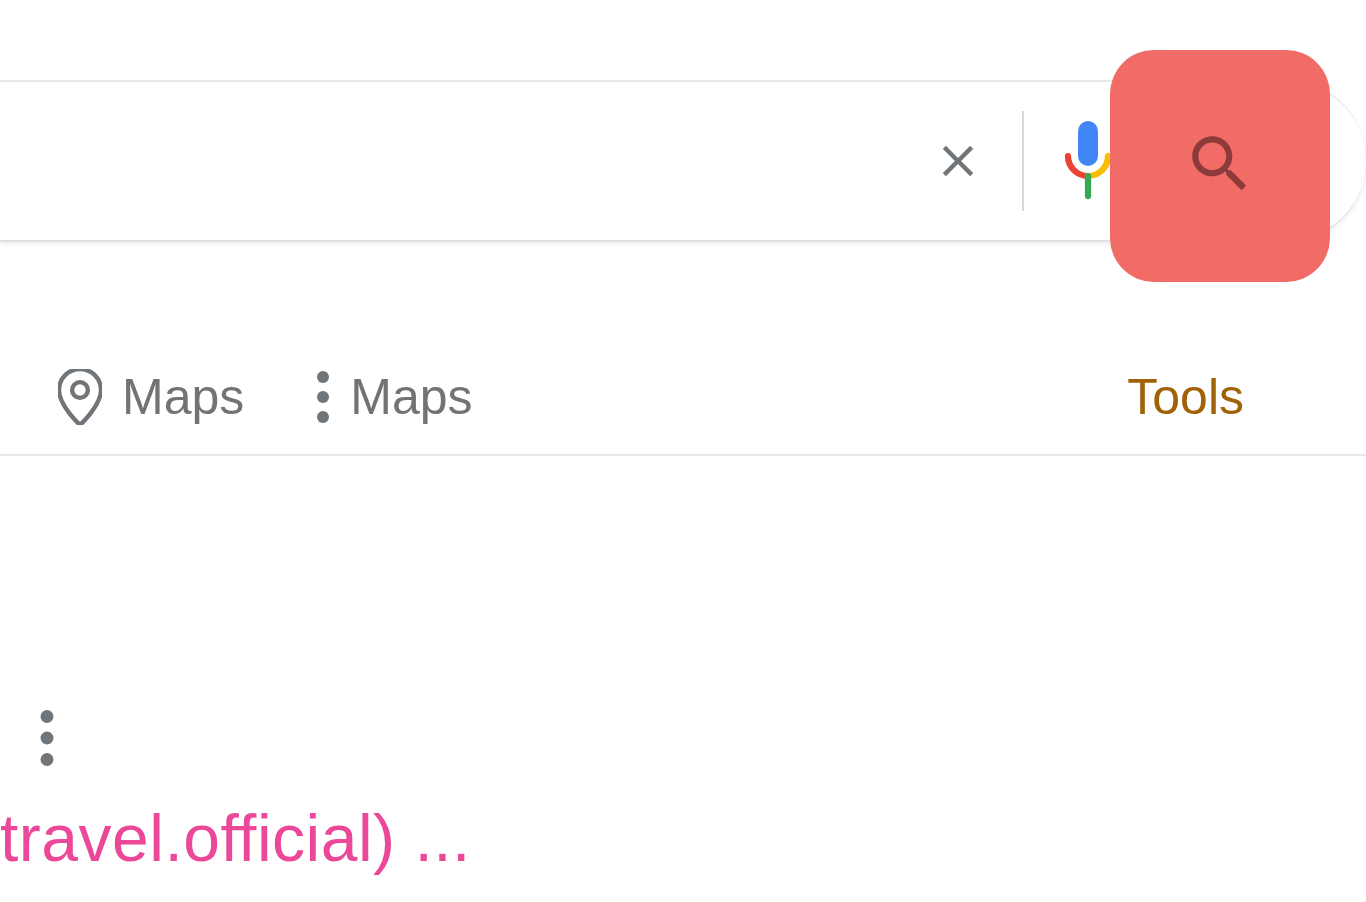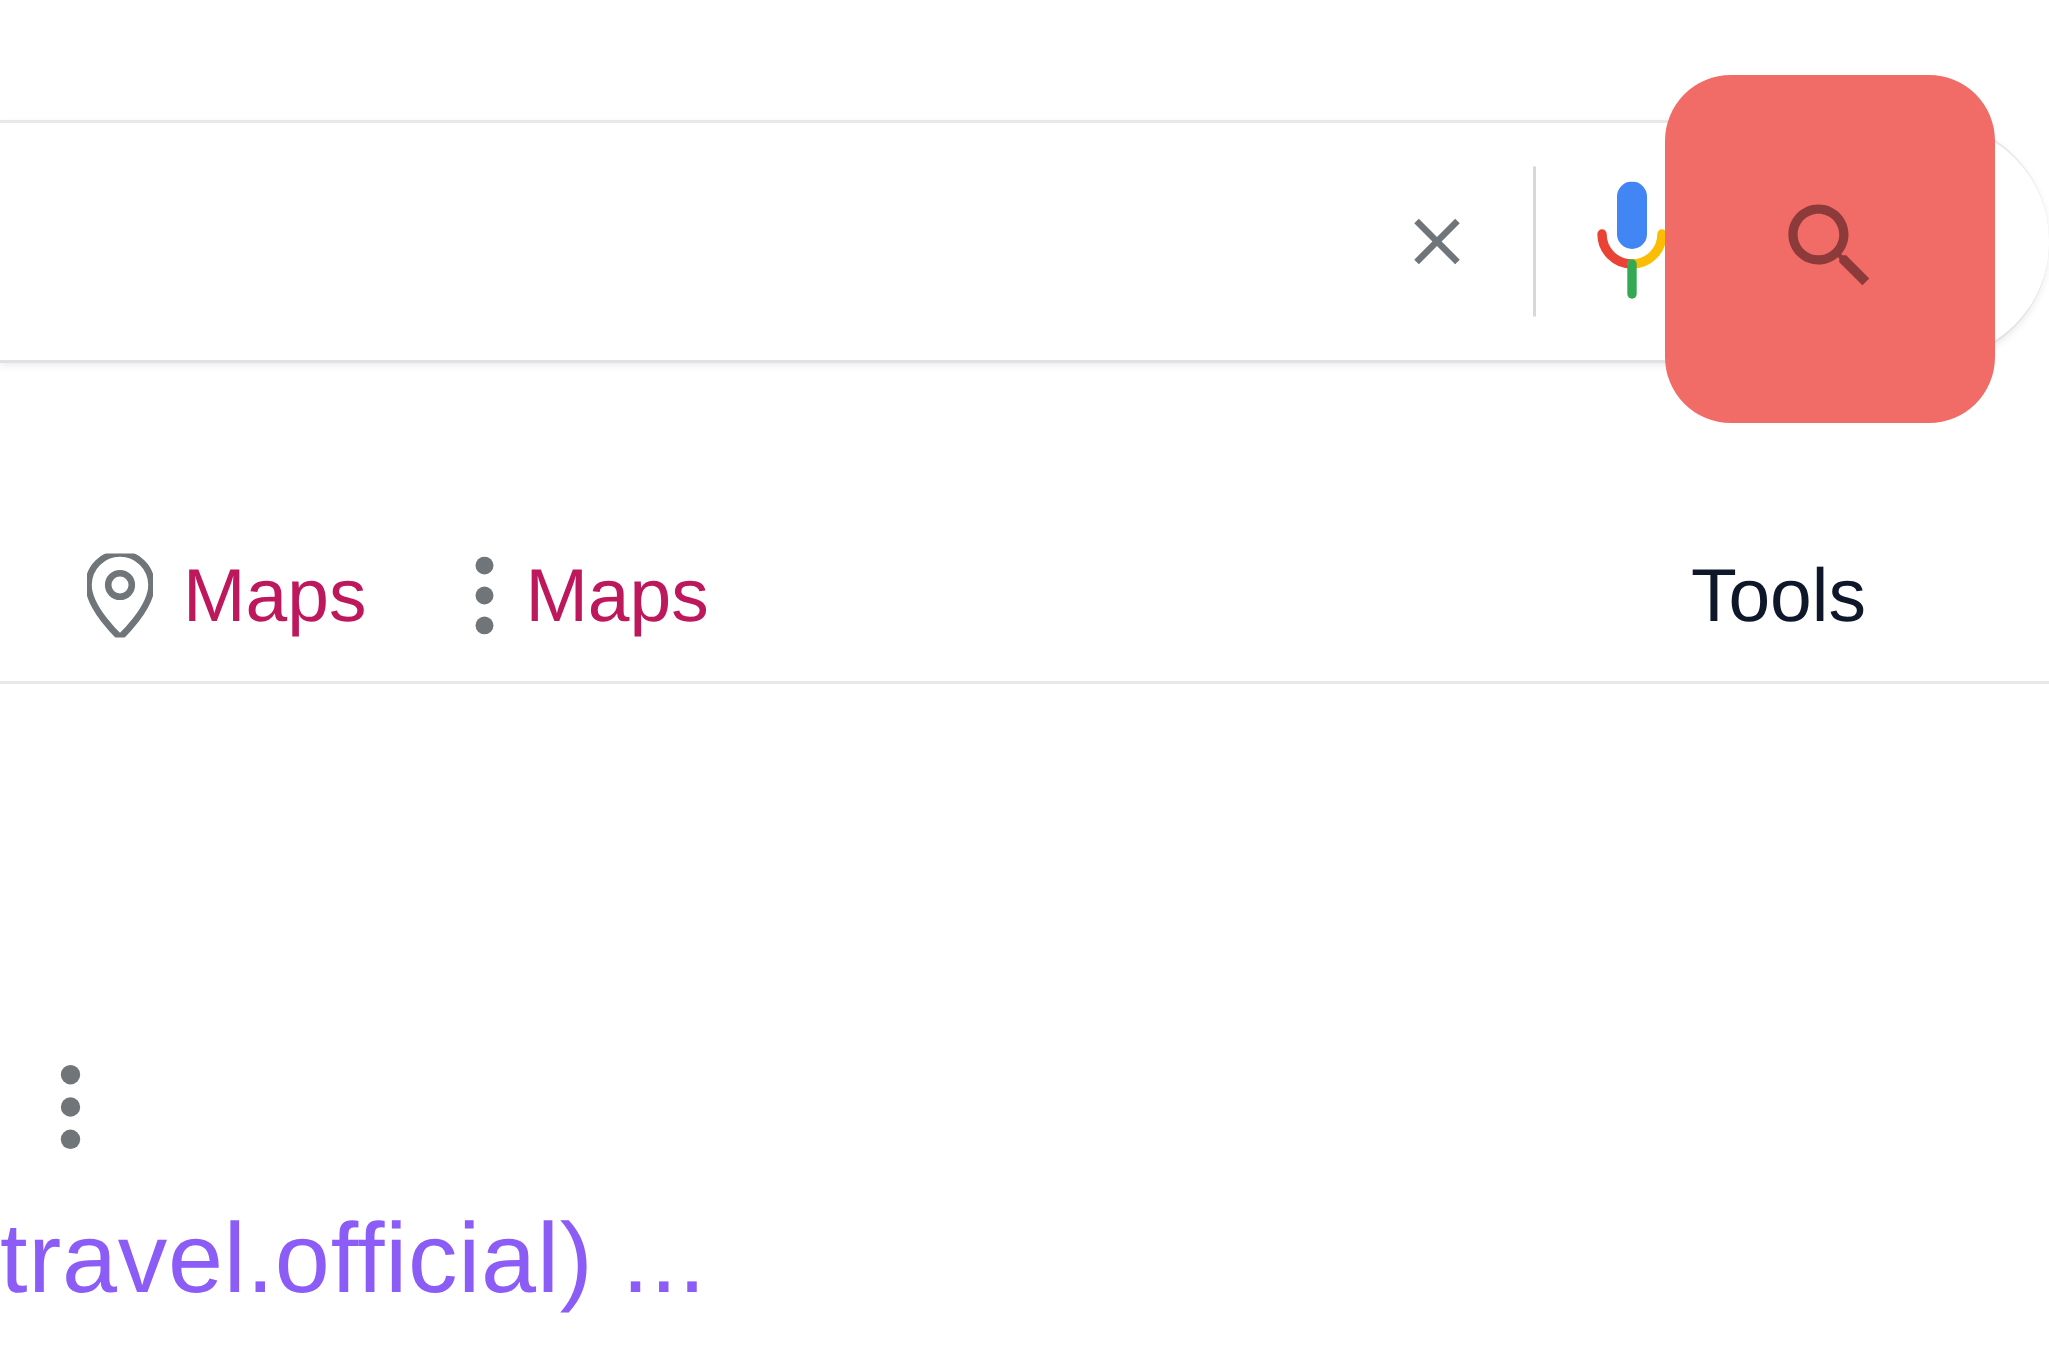--- a/index.html
+++ b/index.html
@@ -81,21 +81,21 @@
       left: 0;
       right: 0;
       height: 116px;
       display: flex;
       align-items: center;
       border-bottom: 2px solid #e8e8e8;
     }
     .nav-item {
       display: flex;
       align-items: center;
-      color: #be185d;
+      color: #737373;
       font-size: 50px;
       margin-right: 72px;
       cursor: pointer;
     }
     .nav-item:first-child {
       margin-left: 58px;
     }
     .nav-icon {
       display: flex;
       align-items: center;
@@ -105,38 +105,38 @@
       width: 44px;
       height: 56px;
     }
     .dots-icon svg {
       width: 14px;
       height: 52px;
     }
     .tools-item {
       position: absolute;
       right: 122px;
-      color: #0f172a;
+      color: #a16207;
       font-size: 50px;
       cursor: pointer;
     }
     .result-dots {
       position: absolute;
       top: 710px;
       left: 40px;
     }
     .result-dots svg {
       width: 14px;
       height: 56px;
     }
     .result-title {
       position: absolute;
       top: 800px;
       left: 0;
-      color: #8b5cf6;
+      color: #ec4899;
       font-size: 66px;
       font-weight: 400;
       letter-spacing: 0.5px;
     }
   </style>
 </head>
 <body>
 
 <div class="search-bar-container">
   <div class="icon-wrap clear-icon">

